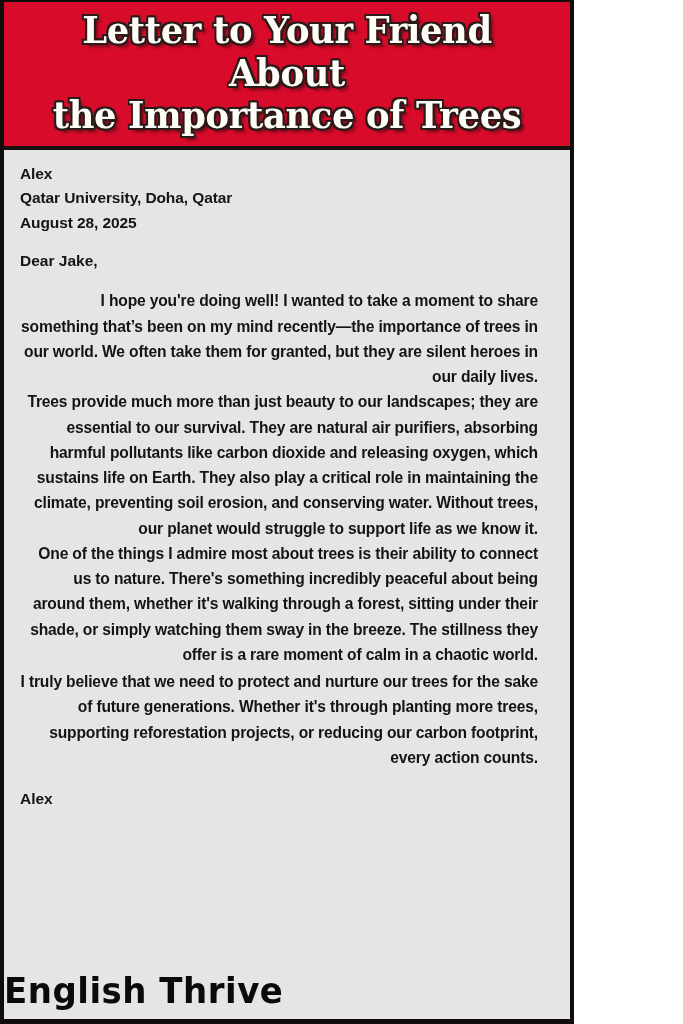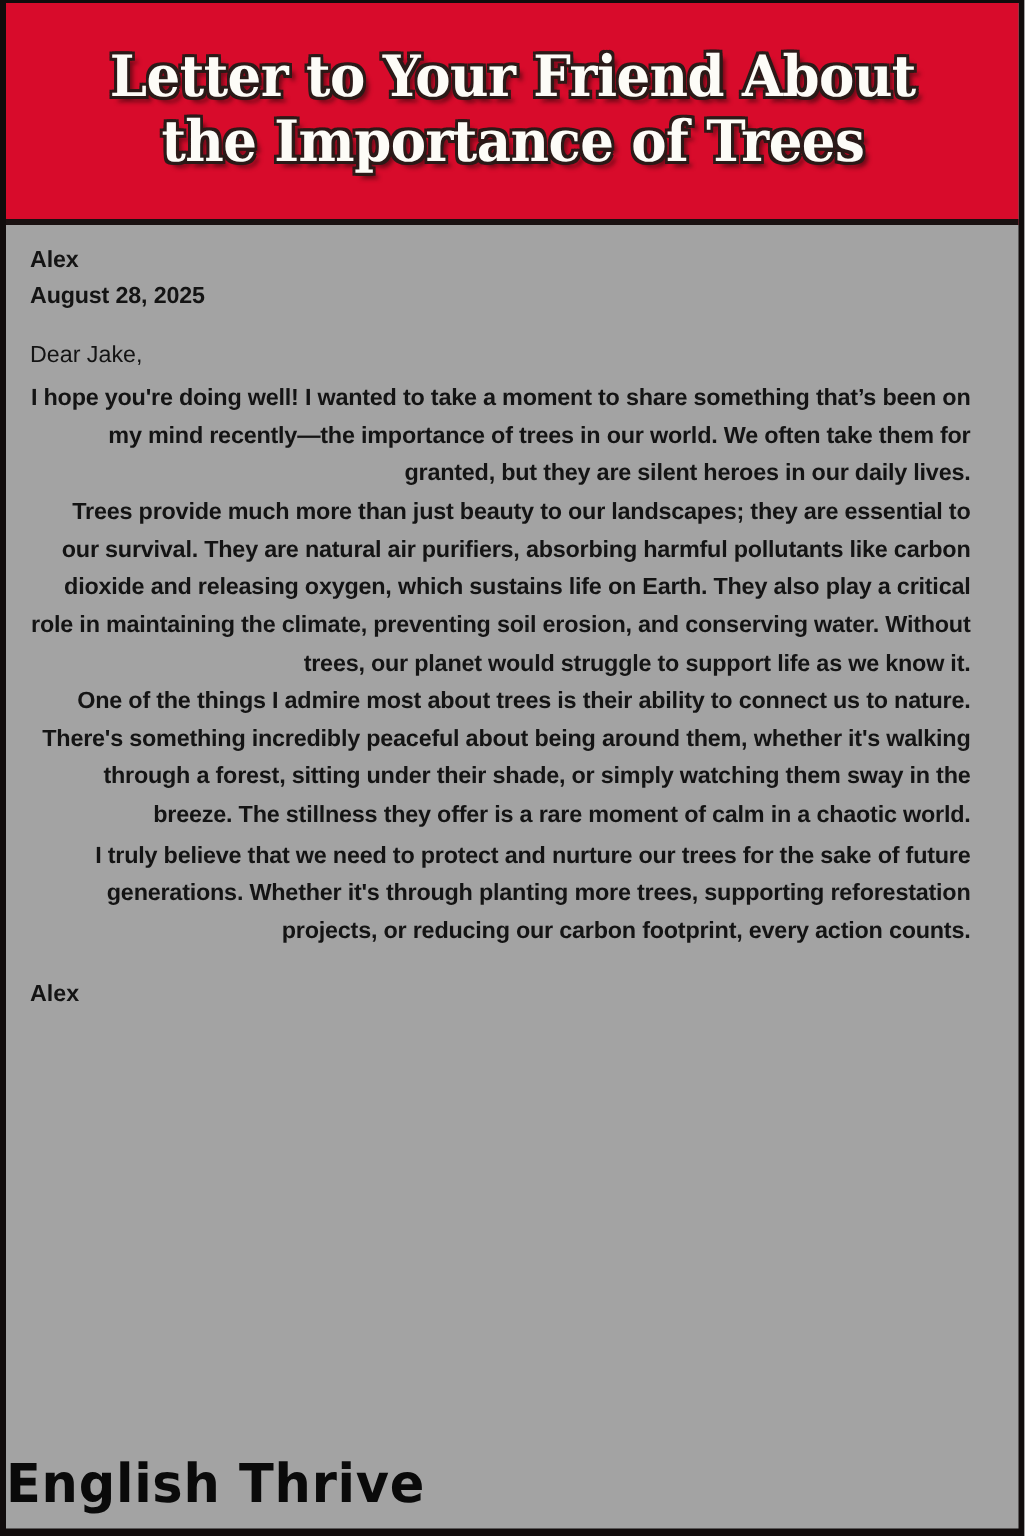--- a/index.html
+++ b/index.html
@@ -11,23 +11,23 @@
   }
 
   body {
     font-family:"Liberation Sans", sans-serif;
     overflow:hidden;
   }
 
   
   .page {
     position:relative;
-    width:683px;
+    width:574px;
     height:1024px;
-    background:#a3a3a3;
+    background:#e5e5e5;
     border-left:4px solid #110c0c;
     border-right:4px solid #110c0c;
     border-bottom:5px solid #110c0c;
     border-top:2px solid #110c0c;
   }
 
   
   .banner {
     background:#d80b2b;
     border-bottom:4px solid #1a1111;
@@ -69,24 +69,24 @@
   .addr-block { margin-bottom:14px; }
 
   .addr-line {
     font-weight:700;
     font-size:15.5px;
     line-height:1.58;
     letter-spacing:-0.1px;
   }
 
   .salutation {
-    font-weight:400;
+    font-weight:700;
     font-size:15.5px;
     line-height:1.6;
-    margin-bottom:3px;
+    margin-bottom:14px;
   }
 
   .para {
     font-weight:700;
     font-size:15.6px;
     line-height:1.62;
     letter-spacing:-0.15px;
     text-align:right;
   }
 
@@ -125,20 +125,21 @@
 
   <div class="banner">
     <div class="banner-title">Letter to Your Friend About
 the Importance of Trees</div>
   </div>
 
   <div class="body-wrap">
 
     <div class="addr-block">
       <div class="addr-line">Alex</div>
+      <div class="addr-line">Qatar University, Doha, Qatar</div>
       <div class="addr-line">August 28, 2025</div>
     </div>
 
     <div class="salutation">Dear Jake,</div>
 
     <p class="para">I hope you're doing well! I wanted to take a moment to share something that’s been on my mind recently—the importance of trees in our world. We often take them for granted, but they are silent heroes in our daily lives.</p>
 
     <p class="para">Trees provide much more than just beauty to our landscapes; they are essential to our survival. They are natural air purifiers, absorbing harmful pollutants like carbon dioxide and releasing oxygen, which sustains life on Earth. They also play a critical role in maintaining the climate, preventing soil erosion, and conserving water. Without trees, our planet would struggle to support life as we know it.</p>
 
     <p class="para">One of the things I admire most about trees is their ability to connect us to nature. There's something incredibly peaceful about being around them, whether it's walking through a forest, sitting under their shade, or simply watching them sway in the breeze. The stillness they offer is a rare moment of calm in a chaotic world.</p>

